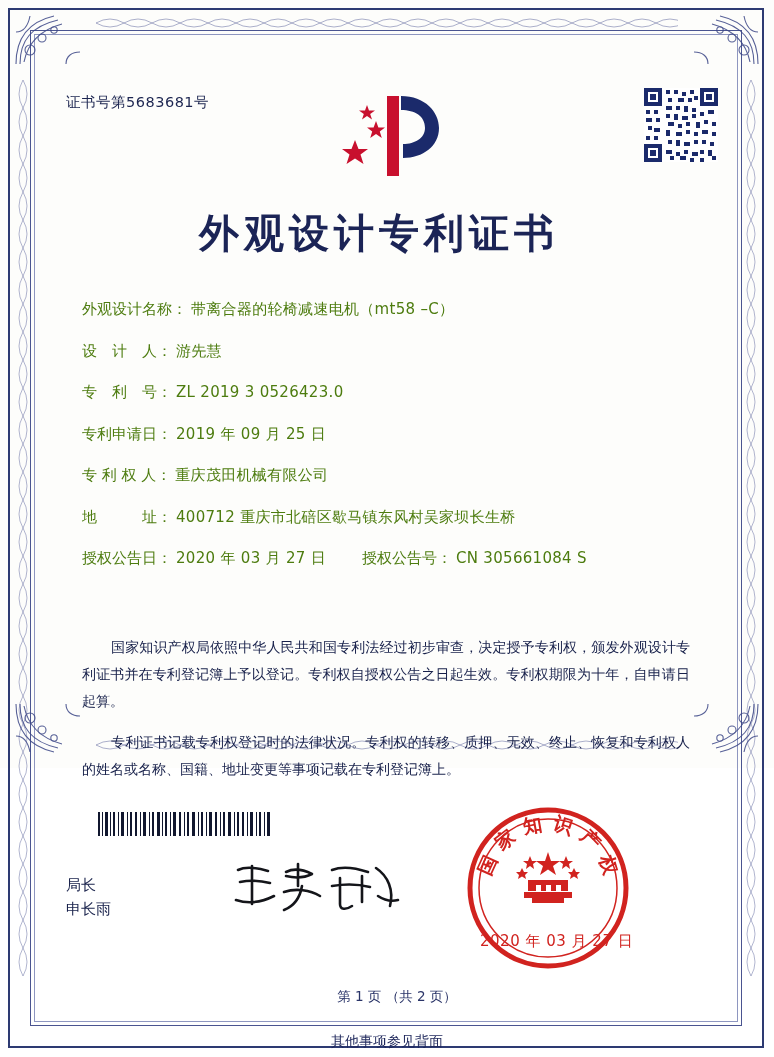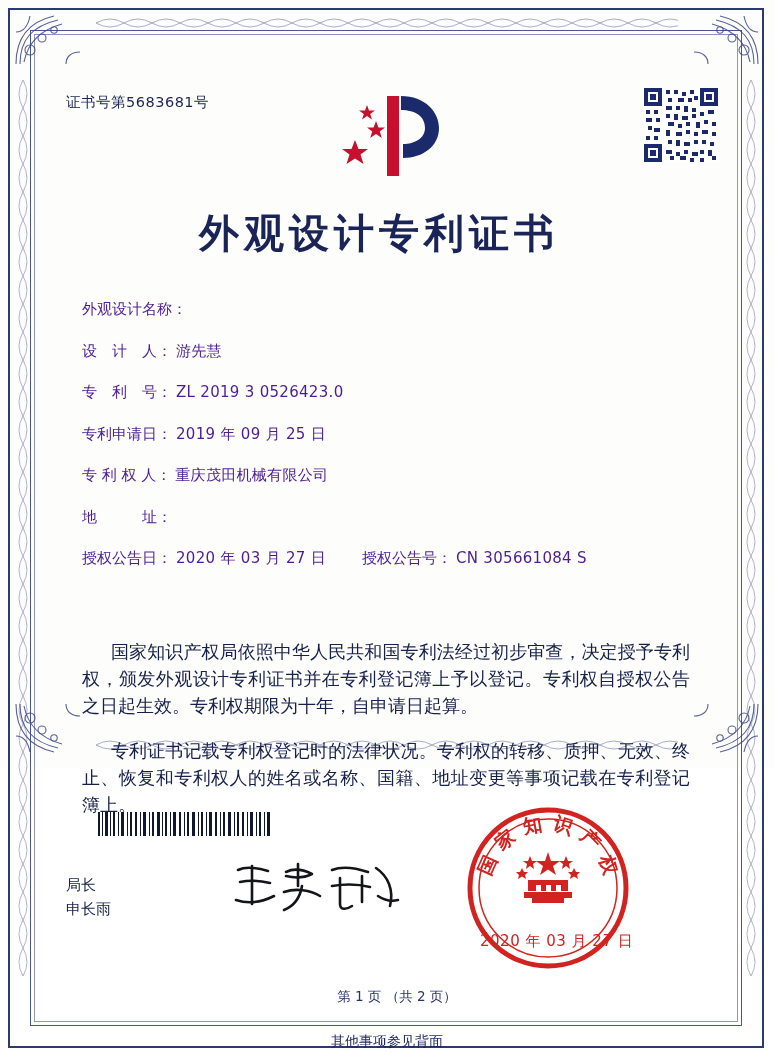--- a/index.html
+++ b/index.html
@@ -132,41 +132,41 @@
     position: absolute;
     left: 82px;
     top: 300px;
     width: 610px;
   }
   .field-row {
     display: flex;
     align-items: baseline;
     margin-bottom: 22.5px;
     font-size: 15px;
-    color: #4c1d95;
+    color: #4d7c0f;
     font-family: "DejaVu Sans", "Liberation Sans", sans-serif;
   }
   .field-label {
     white-space: pre;
     flex: 0 0 auto;
   }
   .field-value {
     margin-left: 4px;
     letter-spacing: 0.3px;
   }
 
   .field-row.dual .sec-label { margin-left: 36px; }
 
   
   .paras {
     position: absolute;
     left: 82px;
     top: 620px;
     width: 608px;
-    font-size: 18px;
+    font-size: 14px;
     line-height: 27px;
     color: #17204a;
     text-align: justify;
     font-family: "DejaVu Sans", "Liberation Sans", sans-serif;
   }
   .para { text-indent: 29px; margin-bottom: 14px; }
 
   
   .barcode {
     position: absolute;
@@ -431,20 +431,21 @@
       <path d="M63,88 L80,50 L92,88 Z" fill="#1b2a6b" opacity="0.0"></path>
     </svg>
   </div>
 
   <div class="doc-title">外观设计专利证书</div>
 
   <div class="fields">
 
     <div class="field-row">
       <span class="field-label">外观设计名称：</span>
+      <span class="field-value">带离合器的轮椅减速电机（mt58 –C）</span>
     </div>
 
     <div class="field-row">
       <span class="field-label">设　计　人：</span>
       <span class="field-value">游先慧</span>
     </div>
 
     <div class="field-row">
       <span class="field-label">专　利　号：</span>
       <span class="field-value">ZL 2019 3 0526423.0</span>
@@ -455,20 +456,21 @@
       <span class="field-value">2019 年 09 月 25 日</span>
     </div>
 
     <div class="field-row">
       <span class="field-label">专 利 权 人：</span>
       <span class="field-value">重庆茂田机械有限公司</span>
     </div>
 
     <div class="field-row">
       <span class="field-label">地　　　址：</span>
+      <span class="field-value">400712 重庆市北碚区歇马镇东风村吴家坝长生桥</span>
     </div>
 
     <div class="field-row dual">
       <span class="field-label">授权公告日：</span>
       <span class="field-value">2020 年 03 月 27 日</span>
       <span class="field-label sec-label">授权公告号：</span>
       <span class="field-value">CN 305661084 S</span>
     </div>
 
   </div>

